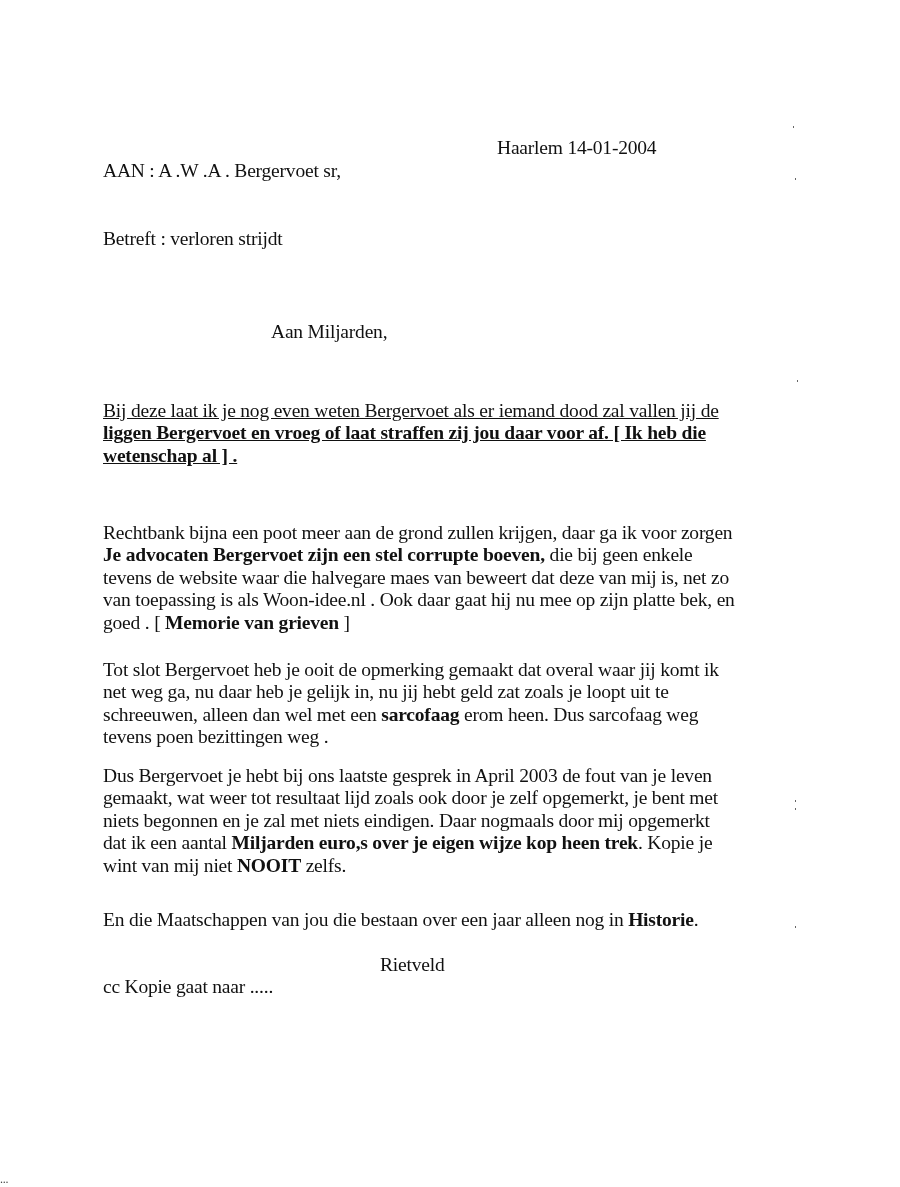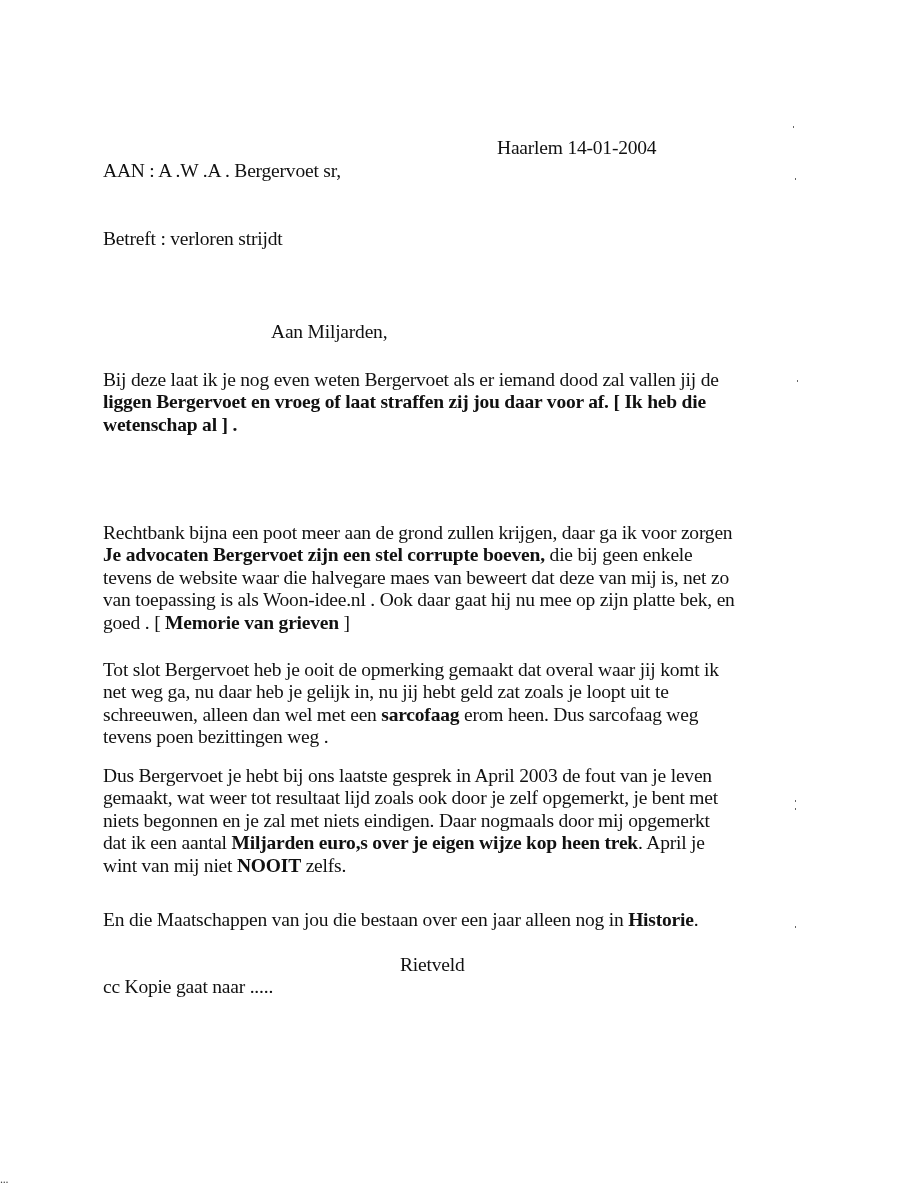--- a/index.html
+++ b/index.html
@@ -13,21 +13,21 @@
 </style>
 </head>
 <body>
 
 <div>
   <div class="t" style="left:497px;top:137px;">Haarlem 14-01-2004</div>
   <div class="t" style="left:103px;top:160px;">AAN : A .W .A . Bergervoet sr,</div>
   <div class="t" style="left:103px;top:228px;">Betreft : verloren strijdt</div>
   <div class="t" style="left:271px;top:321px;">Aan Miljarden,</div>
 
-  <div class="para" style="top:369px;">
+  <div class="para" style="top:400px;text-decoration:underline;">
       <span class="ln"><span>Bij deze laat ik je nog even weten Bergervoet als er iemand dood zal vallen jij de</span></span>
       <span class="ln"><b>liggen Bergervoet en vroeg of laat straffen zij jou daar voor af. [ Ik heb die</b></span>
       <span class="ln"><b>wetenschap al ] .</b></span>
     </div>
   <div class="para" style="top:522px;">
       <span class="ln"><span>Rechtbank bijna een poot meer aan de grond zullen krijgen, daar ga ik voor zorgen</span></span>
       <span class="ln"><b>Je advocaten Bergervoet zijn een stel corrupte boeven,</b><span> die bij geen enkele</span></span>
       <span class="ln"><span>tevens de website waar die halvegare maes van beweert dat deze van mij is, net zo</span></span>
       <span class="ln"><span>van toepassing is als Woon-idee.nl . Ook daar gaat hij nu mee op zijn platte bek, en</span></span>
       <span class="ln"><span>goed .  [ </span><b>Memorie van grieven</b><span> ]</span></span>
@@ -35,28 +35,28 @@
   <div class="para" style="top:659px;">
       <span class="ln"><span>Tot slot Bergervoet heb je ooit de opmerking gemaakt dat overal waar jij komt ik</span></span>
       <span class="ln"><span>net weg ga, nu daar heb je gelijk in, nu jij hebt geld zat zoals je loopt uit te</span></span>
       <span class="ln"><span>schreeuwen, alleen dan wel met een </span><b>sarcofaag</b><span> erom heen. Dus sarcofaag weg</span></span>
       <span class="ln"><span>tevens poen bezittingen weg .</span></span>
     </div>
   <div class="para" style="top:765px;">
       <span class="ln"><span>Dus Bergervoet je hebt bij ons laatste gesprek in April 2003 de fout van je leven</span></span>
       <span class="ln"><span>gemaakt, wat weer tot resultaat lijd zoals ook door je zelf opgemerkt, je bent met</span></span>
       <span class="ln"><span>niets begonnen en je zal met niets eindigen. Daar nogmaals door mij opgemerkt</span></span>
-      <span class="ln"><span>dat ik een aantal </span><b>Miljarden euro,s over je eigen wijze kop heen trek</b><span>. April je</span></span>
+      <span class="ln"><span>dat ik een aantal </span><b>Miljarden euro,s over je eigen wijze kop heen trek</b><span>. Kopie je</span></span>
       <span class="ln"><span>wint van mij niet </span><b>NOOIT</b><span> zelfs.</span></span>
     </div>
   <div class="para" style="top:909px;">
       <span class="ln"><span>En die Maatschappen van jou die bestaan over een jaar alleen nog in </span><b>Historie</b><span>.</span></span>
     </div>
 
-  <div class="t" style="left:400px;top:954px;">Rietveld</div>
+  <div class="t" style="left:380px;top:954px;">Rietveld</div>
   <div class="t" style="left:103px;top:976px;">cc Kopie gaat naar .....</div>
   <div class="t" style="left:0px;top:1168px;font-size:12px;color:#444;">...</div>
 
   <div class="dot" style="left:793px;top:126px;"></div>
   <div class="dot" style="left:795px;top:178px;"></div>
   <div class="dot" style="left:797px;top:380px;"></div>
   <div class="dot" style="left:795px;top:800px;"></div>
   <div class="dot" style="left:795px;top:808px;"></div>
   <div class="dot" style="left:795px;top:926px;"></div>
 </div>

